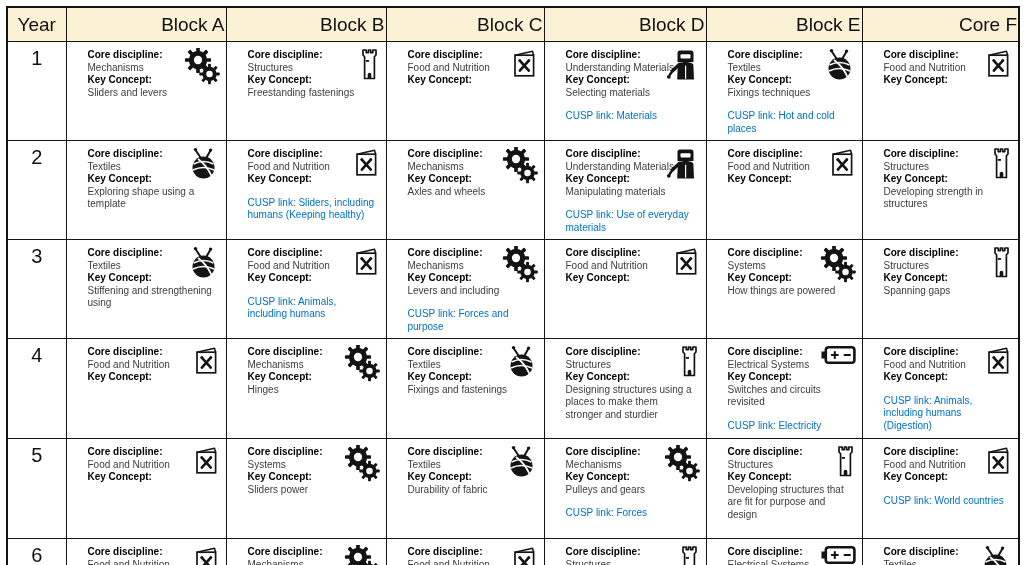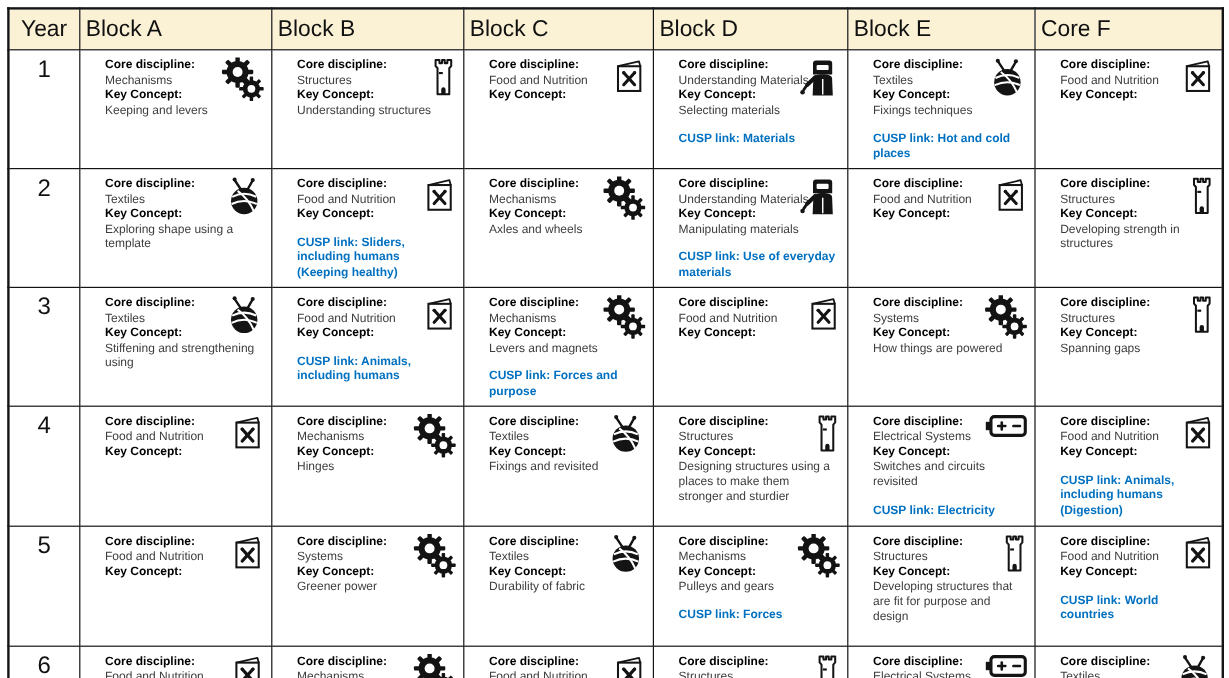--- a/index.html
+++ b/index.html
@@ -8,33 +8,33 @@
     --header-bg:#fbf2d5;
     --cusp:#0070c0;
     --border:#141414;
     --value:#3d3d3d;
   }
   #wrap{position:absolute;left:6px;top:6px;}
   table{border-collapse:collapse;table-layout:fixed;width:1012px;border:2.5px solid var(--border);}
   th,td{border:1.6px solid var(--border);vertical-align:top;overflow:hidden;}
   thead th{background:var(--header-bg);height:31px;font-size:19px;font-weight:400;color:#111;vertical-align:middle;}
   th.year-h{text-align:center;}
-  th.block-h{text-align:left;padding-left:5px;}
+  th.block-h{text-align:right;padding-left:22px;}
   tbody tr:nth-child(1) td{height:78px;}
   tbody tr:nth-child(2) td{height:87px;}
   tbody tr:nth-child(3) td{height:85px;}
   tbody tr:nth-child(4) td{height:93px;}
   tbody tr:nth-child(5) td{height:93px;}
   tbody tr:nth-child(6) td{height:88px;}
   td.year-cell{text-align:center;font-size:20px;color:#111;padding-top:5px;}
   .cell{position:relative;padding:6px 6px 4px 20px;font-size:10px;line-height:1.25;height:100%;box-sizing:border-box;}
   .ico{position:absolute;top:5px;right:5px;}
   .lbl{font-weight:700;color:#000;}
   .val{color:var(--value);padding-right:2px;}
-  .cusp{font-weight:700;color:var(--cusp);margin-top:11px;padding-right:2px;}
+  .cusp{font-weight:400;color:var(--cusp);margin-top:11px;padding-right:2px;}
   svg{display:block;}
 </style>
 </head>
 <body>
 
 <div id="wrap">
   <table>
     <colgroup>
       <col style="width:59px">
         <col style="width:160px">
@@ -88,36 +88,36 @@
                       <rect x="-1.44" y="-10.22" width="2.88" height="3.96" rx="0.72" transform="rotate(315)"></rect>
                       <circle r="7.2"></circle>
                     </g>
                     <circle r="3.24" fill="#fff"></circle>
                   </g>
                 </svg>
               </div>
               <div class="lbl">Core discipline:</div>
               <div class="val">Mechanisms</div>
               <div class="lbl">Key Concept:</div>
-              <div class="val">Keeping and levers</div>
+              <div class="val">Sliders and levers</div>
             </div>
           </td>
           <td>
             <div class="cell">
               <div class="ico">
                 <svg width="21" height="33" viewBox="0 0 21 33">
                   <path d="M4 2 h3.2 v2.6 h2.2 v-2.6 h2.2 v2.6 h2.2 V2 h3.2 v5 l-1.6 1.8 V30.5 h-9.8 V8.8 L4 7 z" fill="#fff" stroke="#141414" stroke-width="1.7" stroke-linejoin="round"></path>
                   <rect x="6.8" y="12" width="3.2" height="1.8" fill="#141414"></rect>
                   <path d="M8.7 30.5 v-3.9 a1.8 1.8 0 0 1 3.6 0 v3.9 z" fill="#141414"></path>
                 </svg>
               </div>
               <div class="lbl">Core discipline:</div>
               <div class="val">Structures</div>
               <div class="lbl">Key Concept:</div>
-              <div class="val">Understanding structures</div>
+              <div class="val">Freestanding fastenings</div>
             </div>
           </td>
           <td>
             <div class="cell">
               <div class="ico">
                 <svg width="27" height="31" viewBox="0 0 27 31">
                   <path d="M4 7.2 L21.5 3.2 L22.6 7.2" fill="#fff" stroke="#141414" stroke-width="1.5" stroke-linejoin="round"></path>
                   <rect x="4" y="7.2" width="18.6" height="20.6" fill="#fff" stroke="#141414" stroke-width="1.7"></rect>
                   <g stroke="#141414" stroke-width="2.6" stroke-linecap="round">
                     <line x1="8.8" y1="12.6" x2="17.8" y2="22.6"></line>
@@ -419,21 +419,21 @@
                       <rect x="-1.44" y="-10.22" width="2.88" height="3.96" rx="0.72" transform="rotate(315)"></rect>
                       <circle r="7.2"></circle>
                     </g>
                     <circle r="3.24" fill="#fff"></circle>
                   </g>
                 </svg>
               </div>
               <div class="lbl">Core discipline:</div>
               <div class="val">Mechanisms</div>
               <div class="lbl">Key Concept:</div>
-              <div class="val">Levers and magnets</div>
+              <div class="val">Levers and including</div>
               <div class="cusp">CUSP link: Forces and purpose</div>
             </div>
           </td>
           <td>
             <div class="cell">
               <div class="ico">
                 <svg width="27" height="31" viewBox="0 0 27 31">
                   <path d="M4 7.2 L21.5 3.2 L22.6 7.2" fill="#fff" stroke="#141414" stroke-width="1.5" stroke-linejoin="round"></path>
                   <rect x="4" y="7.2" width="18.6" height="20.6" fill="#fff" stroke="#141414" stroke-width="1.7"></rect>
                   <g stroke="#141414" stroke-width="2.6" stroke-linecap="round">
@@ -582,21 +582,21 @@
                   <g stroke="#fff" stroke-width="1.7" fill="none">
                     <path d="M6.5 17 Q16.5 12 26.5 17"></path>
                     <path d="M6 23 Q16.5 18 27 23"></path>
                     <path d="M11 12 Q20 18.5 24.5 29"></path>
                   </g>
                 </svg>
               </div>
               <div class="lbl">Core discipline:</div>
               <div class="val">Textiles</div>
               <div class="lbl">Key Concept:</div>
-              <div class="val">Fixings and revisited</div>
+              <div class="val">Fixings and fastenings</div>
             </div>
           </td>
           <td>
             <div class="cell">
               <div class="ico">
                 <svg width="21" height="33" viewBox="0 0 21 33">
                   <path d="M4 2 h3.2 v2.6 h2.2 v-2.6 h2.2 v2.6 h2.2 V2 h3.2 v5 l-1.6 1.8 V30.5 h-9.8 V8.8 L4 7 z" fill="#fff" stroke="#141414" stroke-width="1.7" stroke-linejoin="round"></path>
                   <rect x="6.8" y="12" width="3.2" height="1.8" fill="#141414"></rect>
                   <path d="M8.7 30.5 v-3.9 a1.8 1.8 0 0 1 3.6 0 v3.9 z" fill="#141414"></path>
                 </svg>
@@ -701,21 +701,21 @@
                       <rect x="-1.44" y="-10.22" width="2.88" height="3.96" rx="0.72" transform="rotate(315)"></rect>
                       <circle r="7.2"></circle>
                     </g>
                     <circle r="3.24" fill="#fff"></circle>
                   </g>
                 </svg>
               </div>
               <div class="lbl">Core discipline:</div>
               <div class="val">Systems</div>
               <div class="lbl">Key Concept:</div>
-              <div class="val">Greener power</div>
+              <div class="val">Sliders power</div>
             </div>
           </td>
           <td>
             <div class="cell">
               <div class="ico">
                 <svg width="33" height="33" viewBox="0 0 33 33">
                   <g stroke="#141414" stroke-width="2" stroke-linecap="round">
                     <line x1="13.5" y1="10.5" x2="8.5" y2="3"></line>
                     <line x1="19.5" y1="10.5" x2="23.5" y2="3.5"></line>
                   </g>

